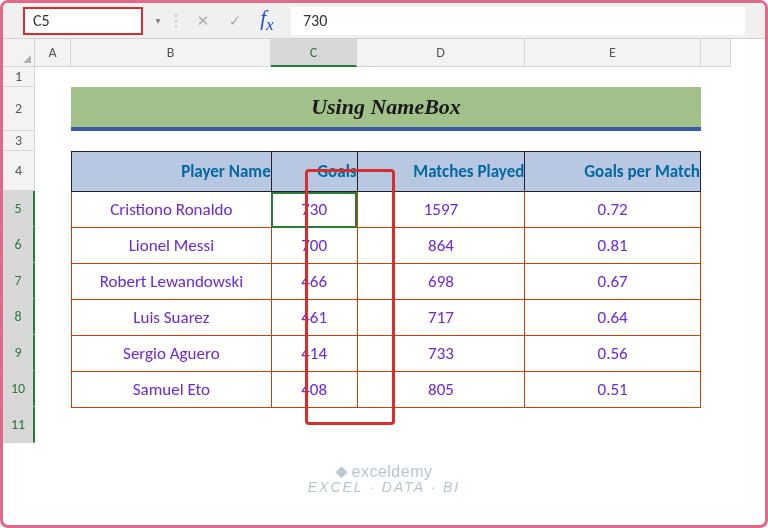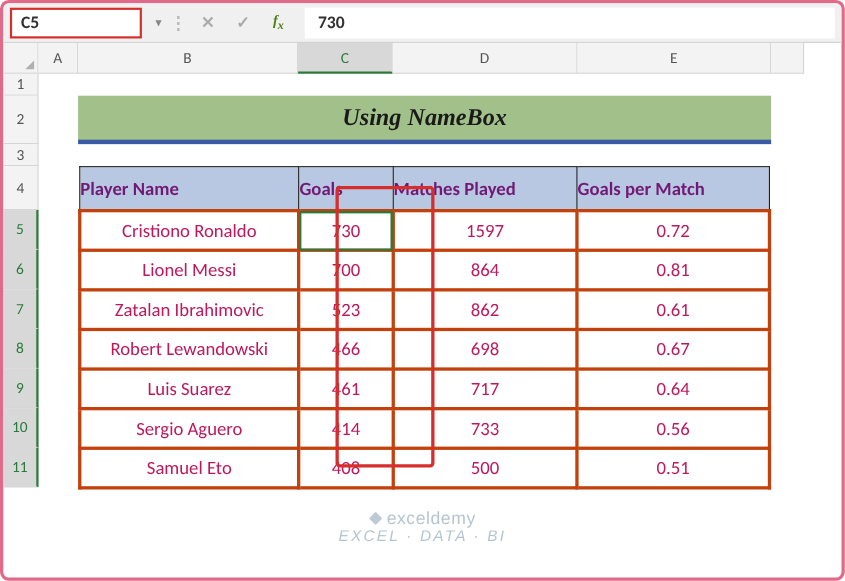--- a/index.html
+++ b/index.html
@@ -12,23 +12,22 @@
     position: relative;
     border: 3px solid #e06a8a;
     border-radius: 8px;
   }
   .formula-bar {
     display: flex;
     align-items: center;
     height: 36px;
     background: #f0f0f0;
     border-bottom: 1px solid #d0d0d0;
-    padding: 3px 6px;
+    padding: 3px 20px;
     gap: 6px;
-    font-weight: bold;
   }
   .name-box {
     width: 120px;
     height: 28px;
     background: #fff;
     border: 2px solid #d62d2d;
     display: flex;
     align-items: center;
     padding: 0 8px;
     font-size: 16px;
@@ -37,21 +36,21 @@
   .name-box-dd {
     width: 18px; height: 28px; display:flex; align-items:center; justify-content:center;
     color:#888; font-size:10px;
   }
   .fb-divider {
     width: 6px; height: 22px; display:flex; align-items:center; justify-content:center;
     color:#bbb;
   }
   .fb-icons { display:flex; gap:16px; align-items:center; padding:0 10px; color:#aaa;}
   .fb-icon { width:16px; text-align:center; font-size:15px; }
-  .fx { font-style: italic; font-size:13px; color:#4d7c0f; font-family: 'Times New Roman', serif; text-align: center;}
+  .fx { font-style: italic; font-size:21px; color:#1d4ed8; font-family: 'Times New Roman', serif; text-align: center;}
   .formula-input {
     flex:1; height:28px; background:#fff; border:none;
     display:flex; align-items:center; padding:0 12px; font-size:16px; color:#333;
   }
   .grid-area { display:flex; height: calc(100% - 36px); }
   .corner {
     width: 32px; height: 28px; background:#f3f3f3; border-right:1px solid #d6d6d6;
     border-bottom:1px solid #d6d6d6; position:relative;
   }
   .corner::after{ content:""; position:absolute; right:3px; bottom:3px;
@@ -78,24 +77,24 @@
   .content-wrap { position:absolute; left:36px; top:20px; width:630px; }
   .title-banner {
     height:44px; background:#a2c18a; display:flex; align-items:center; justify-content:center;
     font-family: 'Georgia', serif; font-style:italic; font-weight:bold; font-size:22px; color:#1a1a1a;
     border-bottom:4px solid #3a5aa8;
   }
   .spacer {height:20px;}
   table.data { border-collapse:collapse; width:100%; }
   table.data th {
     background:#b9c8e2; border:1px solid #222; font-weight:bold; font-size:17px;
-    height:40px; text-align:left; color:#701a75;
+    height:40px; text-align:right; color:#0369a1;
   }
   table.data td {
-    border:3px solid #c2410c; height:36px; text-align:center; font-size:17px; color:#be185d;
+    border:1px solid #c2410c; height:36px; text-align:center; font-size:17px; color:#6d28d9;
     background:#fff;
   }
   .cB{width:200px;} .cC{width:86px;} .cD{width:168px;} .cE{width:176px;}
   td.goal-sel { background:#cfcfcf;}
   td.goal-cur { background:#fff; outline:2px solid #2a7a3a; outline-offset:-2px;}
 
   
   .red-col-highlight {
     position:absolute; left:234px; top:82px; width:90px; height:256px;
     border:3px solid #d62d2d; border-radius:4px; pointer-events:none;
@@ -177,47 +176,41 @@
               <td>1597</td>
               <td>0.72</td>
             </tr>
             <tr>
               <td>Lionel Messi</td>
               <td class="goal-sel">700</td>
               <td>864</td>
               <td>0.81</td>
             </tr>
             <tr>
-              <td>Zatalan Ibrahimovic</td>
-              <td class="goal-sel">523</td>
-              <td>862</td>
-              <td>0.61</td>
-            </tr>
-            <tr>
               <td>Robert Lewandowski</td>
               <td class="goal-sel">466</td>
               <td>698</td>
               <td>0.67</td>
             </tr>
             <tr>
               <td>Luis Suarez</td>
               <td class="goal-sel">461</td>
               <td>717</td>
               <td>0.64</td>
             </tr>
             <tr>
               <td>Sergio Aguero</td>
               <td class="goal-sel">414</td>
               <td>733</td>
               <td>0.56</td>
             </tr>
             <tr>
               <td>Samuel Eto</td>
               <td class="goal-sel">408</td>
-              <td>500</td>
+              <td>805</td>
               <td>0.51</td>
             </tr>
           </tbody>
         </table>
         <div class="red-col-highlight"></div>
       </div>
     </div>
   </div>
 </div>
 

